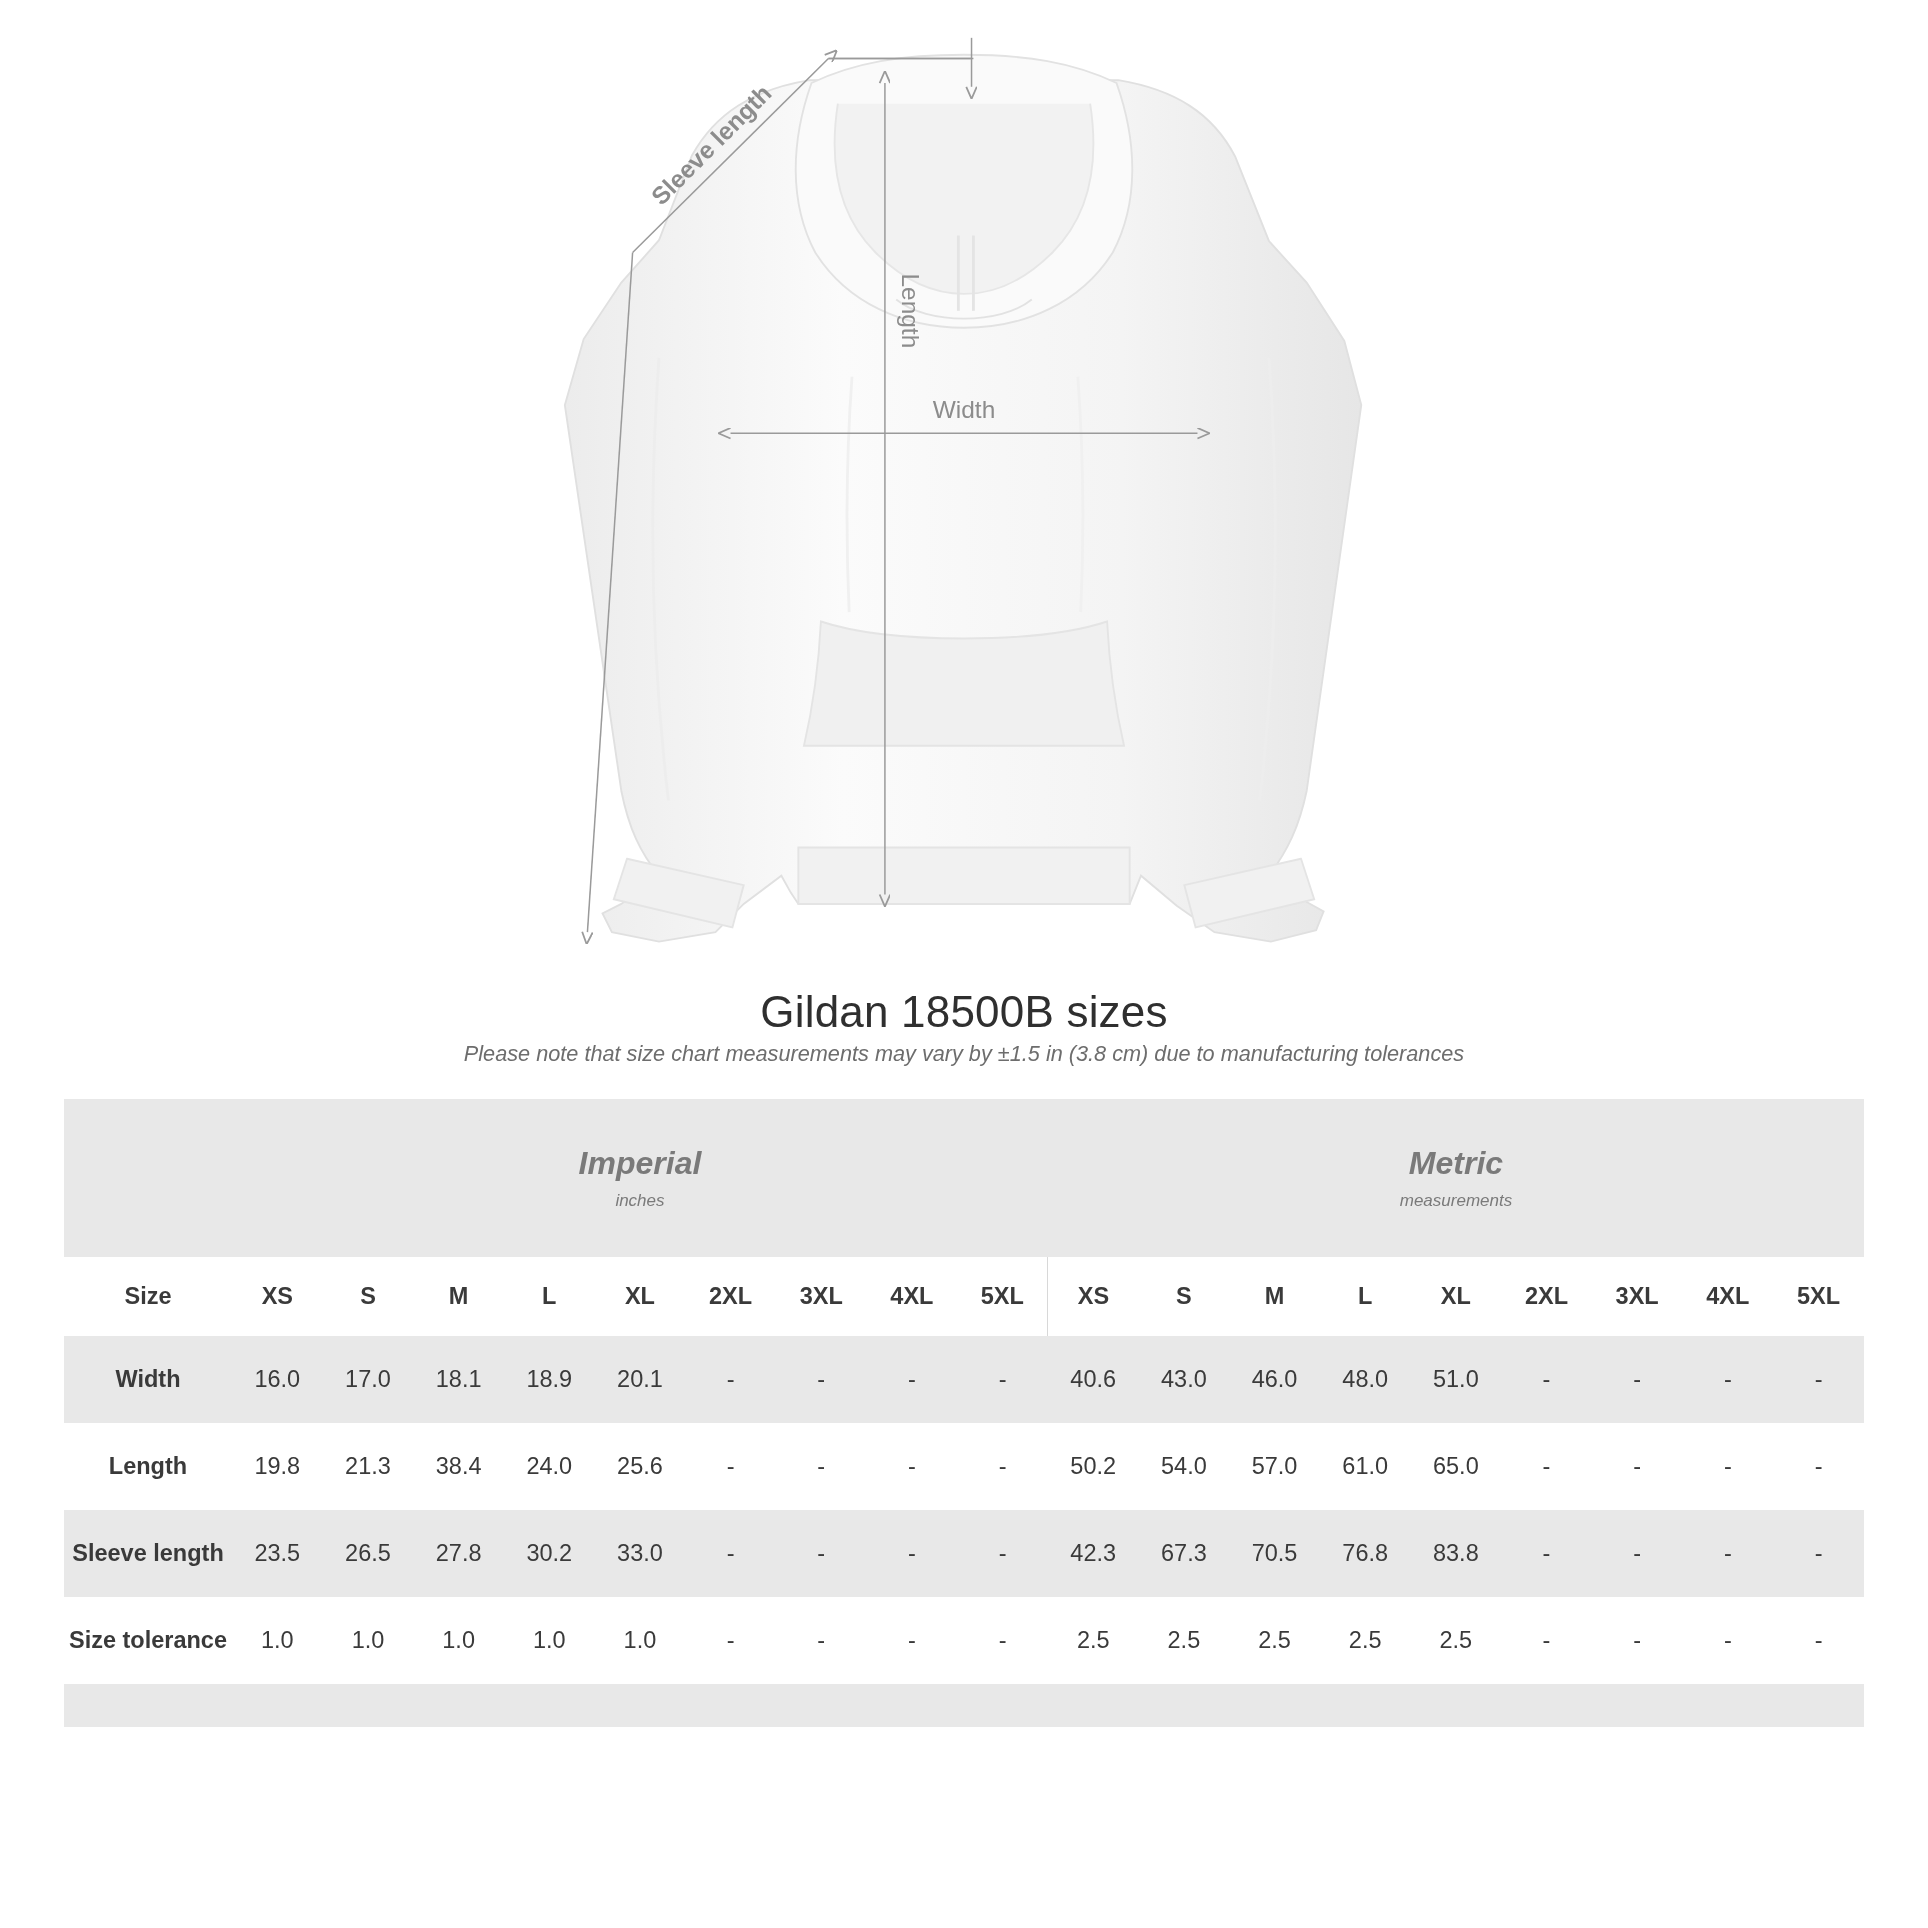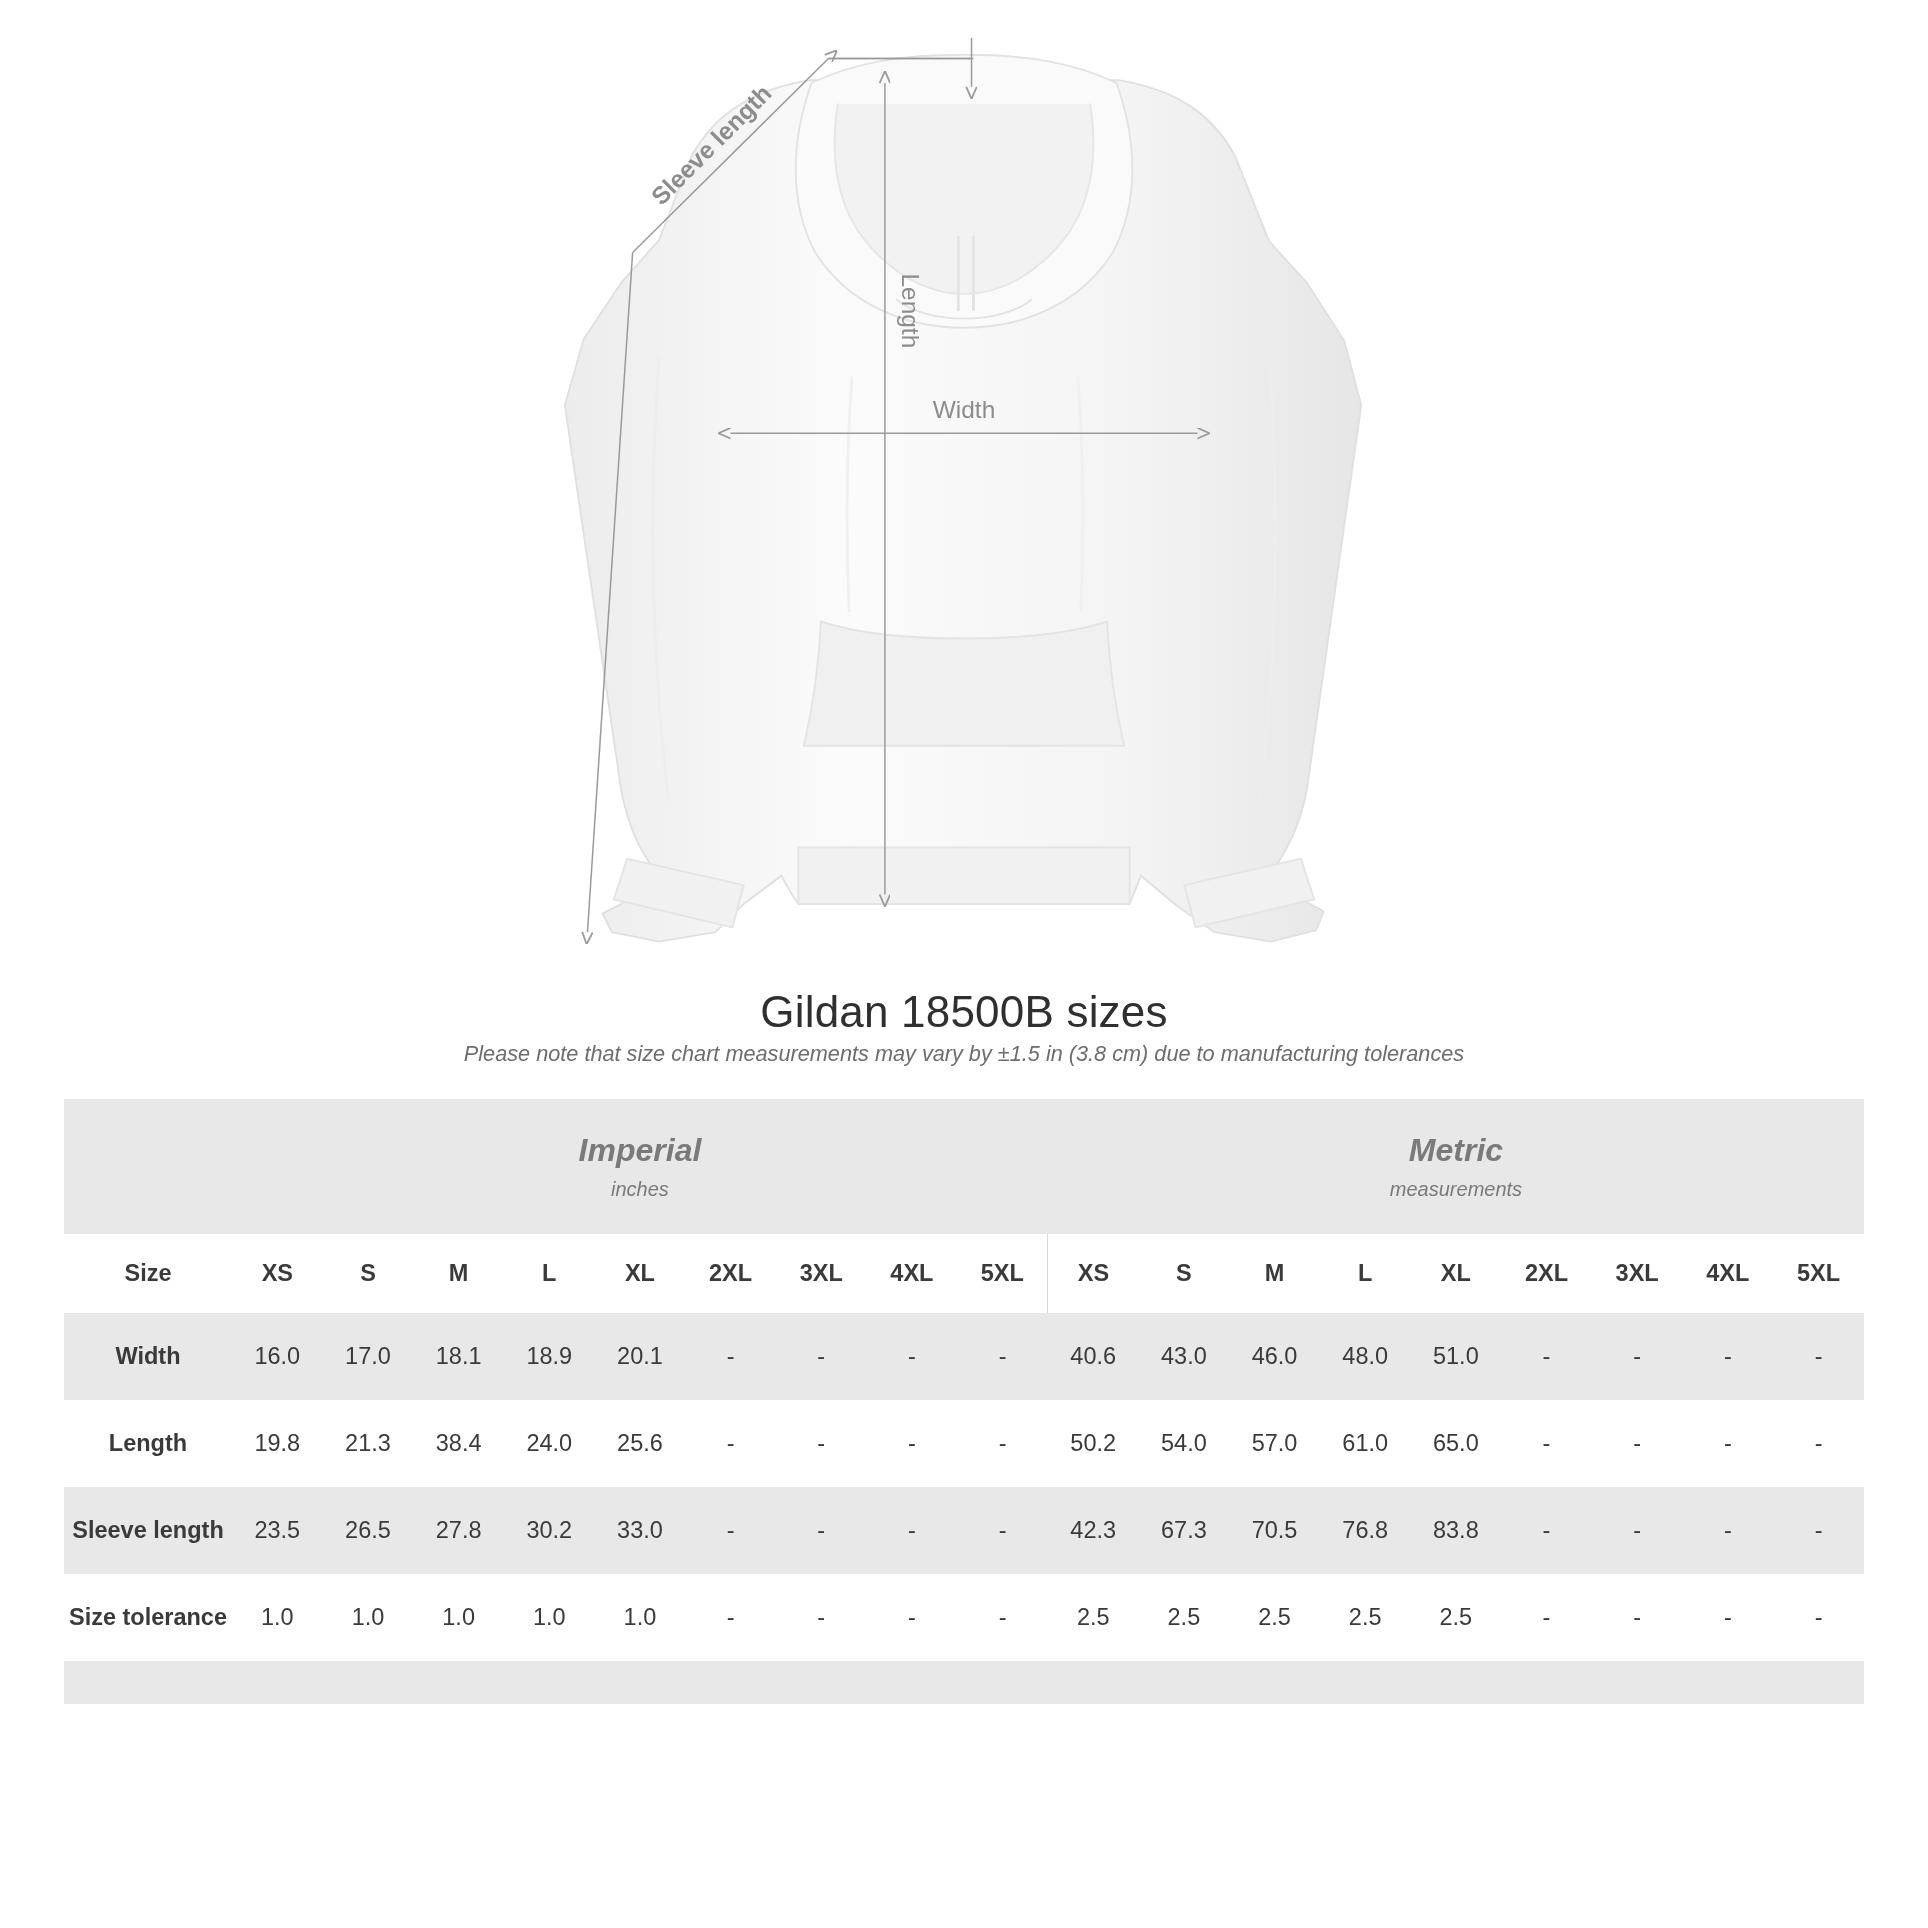--- a/index.html
+++ b/index.html
@@ -63,30 +63,30 @@
     text-align: center;
     vertical-align: middle;
     font-size: 23.5px;
     color: #3a3a3a;
     border: 0;
     padding: 0;
   }
 
   .unit-header td {
     background: #e8e8e8;
-    height: 135px;
+    height: 158px;
   }
   .unit-name {
     font-size: 32px;
     font-weight: bold;
     font-style: italic;
     color: #7a7a7a;
   }
   .unit-sub {
-    font-size: 20px;
+    font-size: 17px;
     font-style: italic;
     color: #7a7a7a;
     margin-top: 9.4px;
   }
 
   .size-row td {
     background: #ffffff;
     height: 79px;
     font-weight: bold;
     color: #4a4a4a;

